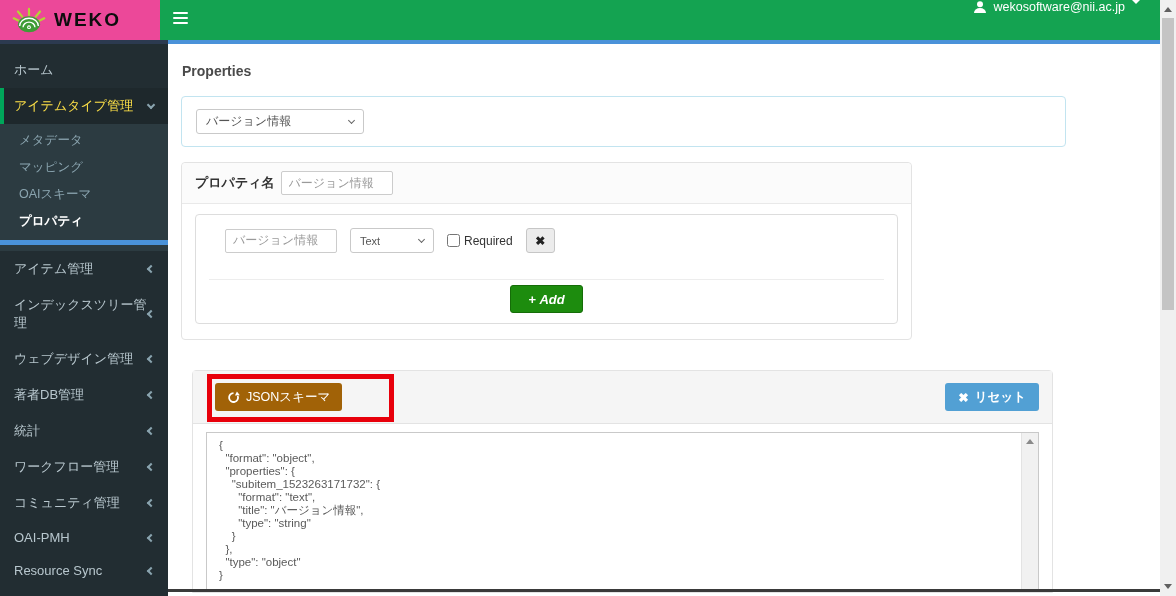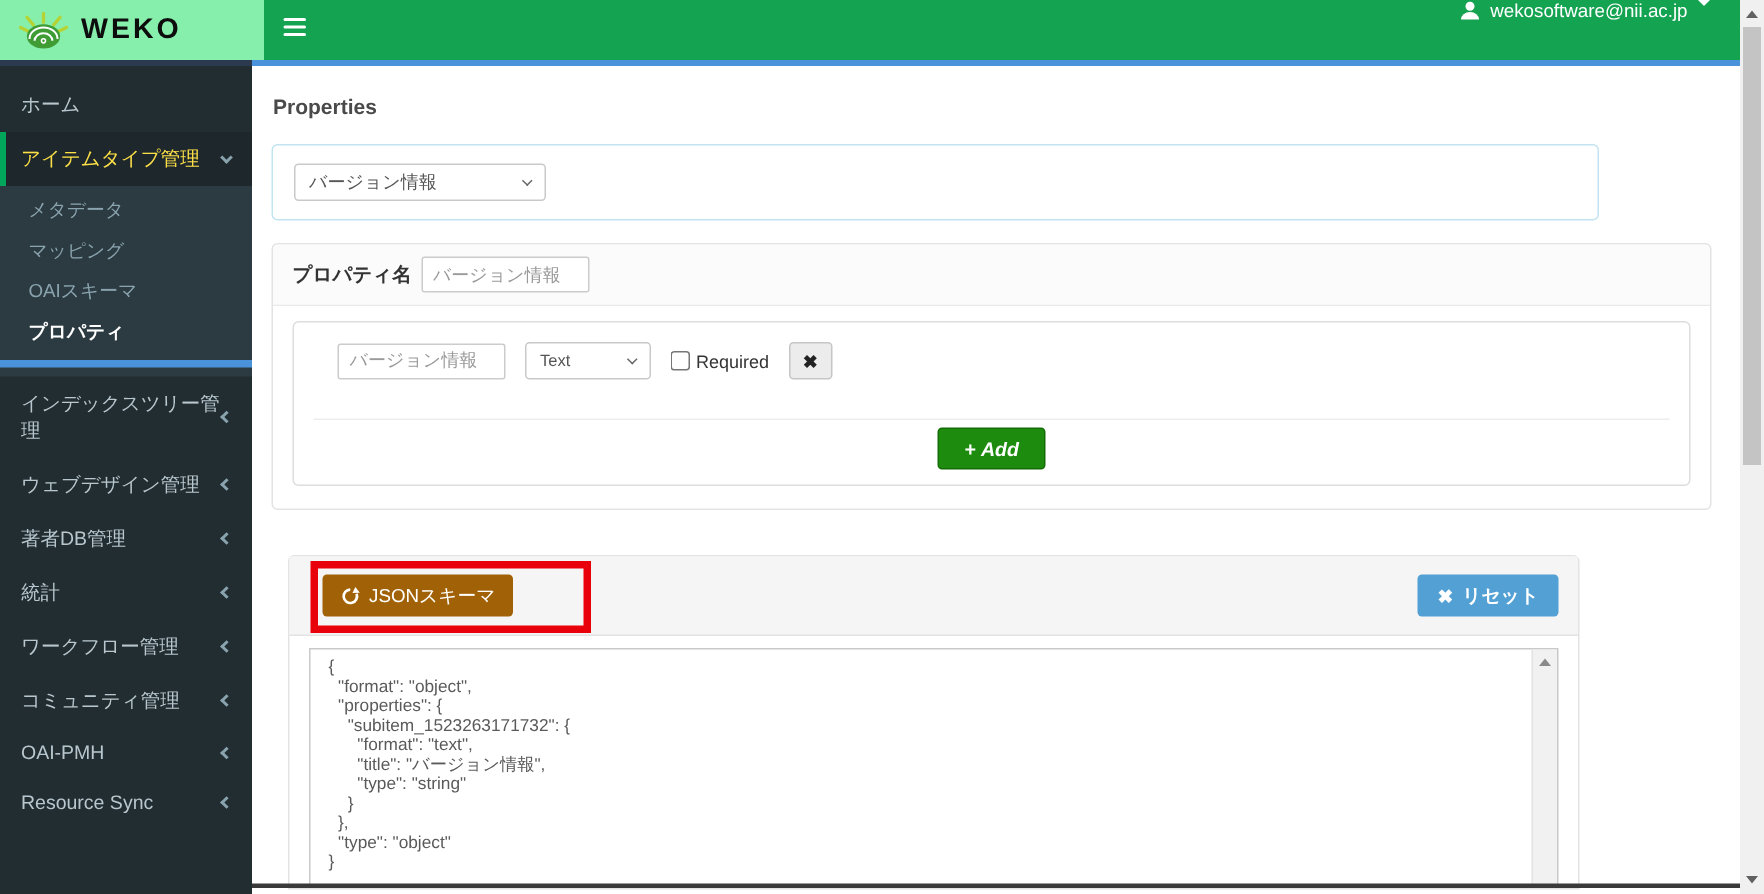--- a/index.html
+++ b/index.html
@@ -1,21 +1,21 @@
 <!DOCTYPE html>
 <html><head>
 <meta charset="utf-8">
 <style>
   * { box-sizing: border-box; margin: 0; padding: 0; }
   html,body { width:1176px; height:596px; overflow:hidden; }
   body { font-family:"Liberation Sans", sans-serif; background:#fff; position:relative; }
 
   
   .topbar { position:absolute; top:0; left:0; right:16px; height:40px; display:flex; z-index:5; }
-  .brand { width:176px; background:#86efac; display:flex; align-items:center; padding-left:12px; gap:8px; flex:none; }
+  .brand { width:160px; background:#ec4899; display:flex; align-items:center; padding-left:12px; gap:8px; flex:none; }
   .brand-text { color:#0d0d0d; font-size:19px; font-weight:bold; letter-spacing:2px; }
   .navbar { flex:1; background:#14a351; position:relative; }
   .hamburger { position:absolute; left:13px; top:12px; width:15px; cursor:pointer; }
   .hamburger i { display:block; height:2px; background:#fff; margin-bottom:3px; border-radius:1px; }
   .user-menu { position:absolute; right:20px; top:0; height:40px; display:flex; align-items:flex-start; gap:7px; color:#fff; font-size:12.5px; cursor:pointer; }
   .caret-down { width:0; height:0; border-left:4px solid transparent; border-right:4px solid transparent; border-top:4px solid #fff; }
   .header-line { position:absolute; top:40px; height:4px; z-index:5; }
   .header-line.left { left:0; width:168px; background:#2c3a50; }
   .header-line.right { left:168px; right:16px; background:#4a92d9; }
 
@@ -33,21 +33,21 @@
 
   
   .main { position:absolute; left:168px; top:44px; right:16px; bottom:0; background:#fff; padding:13px 0 0 13px; overflow:hidden; }
   .page-title { font-size:14px; font-weight:bold; color:#4a4a4a; margin:6px 0 0 1px; }
 
   .panel1 { width:885px; border:1px solid #c2e4f0; border-radius:4px; padding:12px 14px; margin-top:17px; }
   .fake-select { border:1px solid #c9c9c9; border-radius:3px; background:#fff; display:flex; align-items:center; justify-content:space-between; padding:0 9px; color:#555; cursor:pointer; }
   .fake-select .chev { border-color:#666; width:5px; height:5px; border-width:1.5px; }
   .type-select { width:168px; height:25px; font-size:12px; }
 
-  .panel2 { width:960px; border:1px solid #e3e3e3; border-radius:4px; margin-top:15px; }
+  .panel2 { width:731px; border:1px solid #e3e3e3; border-radius:4px; margin-top:15px; }
   .panel2-header { background:#fbfbfb; border-bottom:1px solid #e9e9e9; border-radius:4px 4px 0 0; padding:8px 13px; display:flex; align-items:center; gap:6px; }
   .label-bold { font-weight:bold; font-size:13px; color:#333; }
   .text-input { border:1px solid #ccc; border-radius:2px; height:24px; font-size:12px; color:#9a9a9a; padding:2px 7px; font-family:"Liberation Sans",sans-serif; }
   .name-input { width:112px; }
   .panel2-body { padding:10px 13px 15px; }
   .inner-box { border:1px solid #ddd; border-radius:4px; padding:13px 13px 10px; }
   .attr-row { display:flex; align-items:center; gap:13px; padding-left:16px; margin-bottom:26px; }
   .sub-input { width:112px; }
   .mini-select { width:84px; height:25px; font-size:11px; }
   .req-wrap { display:flex; align-items:center; gap:4px; font-size:12px; color:#333; }
@@ -125,20 +125,24 @@
   <div class="side-item active">
     <span>アイテムタイプ管理</span>
     <span class="chev down"></span>
   </div>
   <div class="submenu">
     <div class="sub-item">メタデータ</div>
     <div class="sub-item">マッピング</div>
     <div class="sub-item">OAIスキーマ</div>
     <div class="sub-item active">プロパティ</div>
     <div class="active-bar"></div>
+  </div>
+  <div class="side-item">
+    <span>アイテム管理</span>
+      <span class="chev left"></span>
   </div>
   <div class="side-item">
     <span>インデックスツリー管理</span>
       <span class="chev left"></span>
   </div>
   <div class="side-item">
     <span>ウェブデザイン管理</span>
       <span class="chev left"></span>
   </div>
   <div class="side-item">

